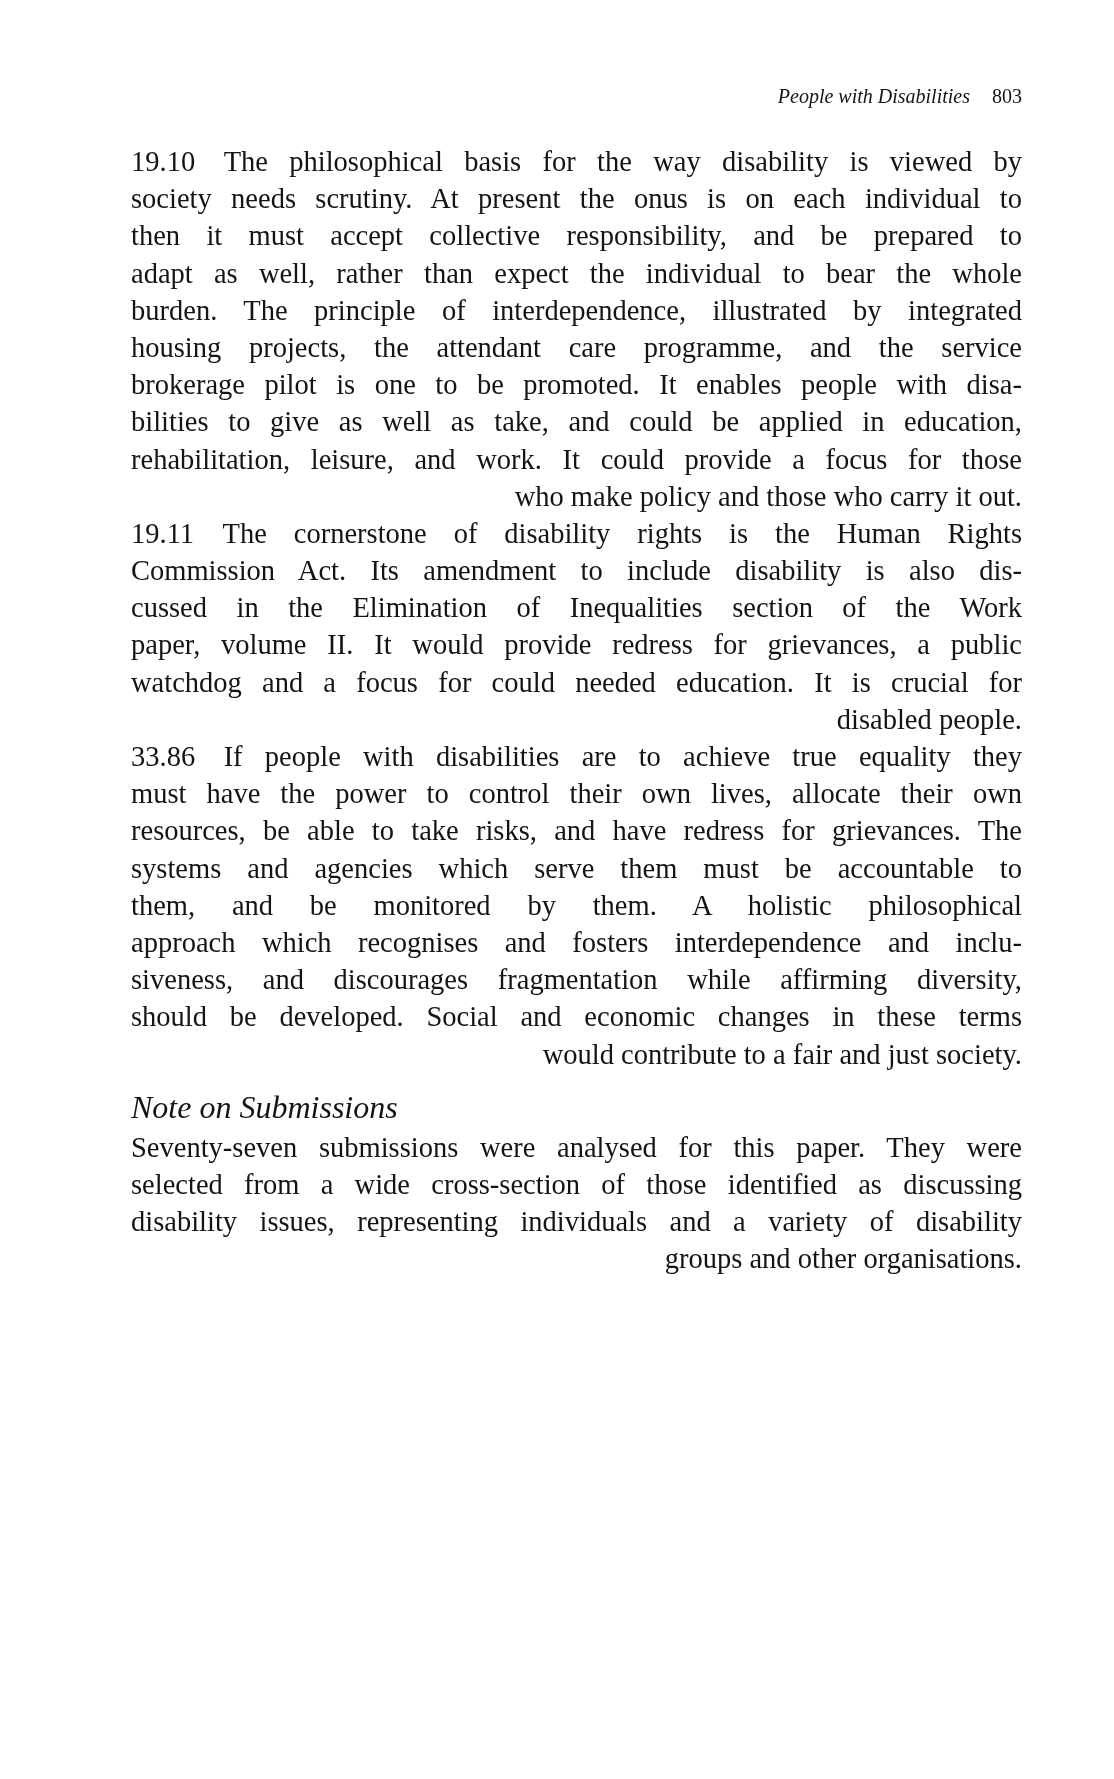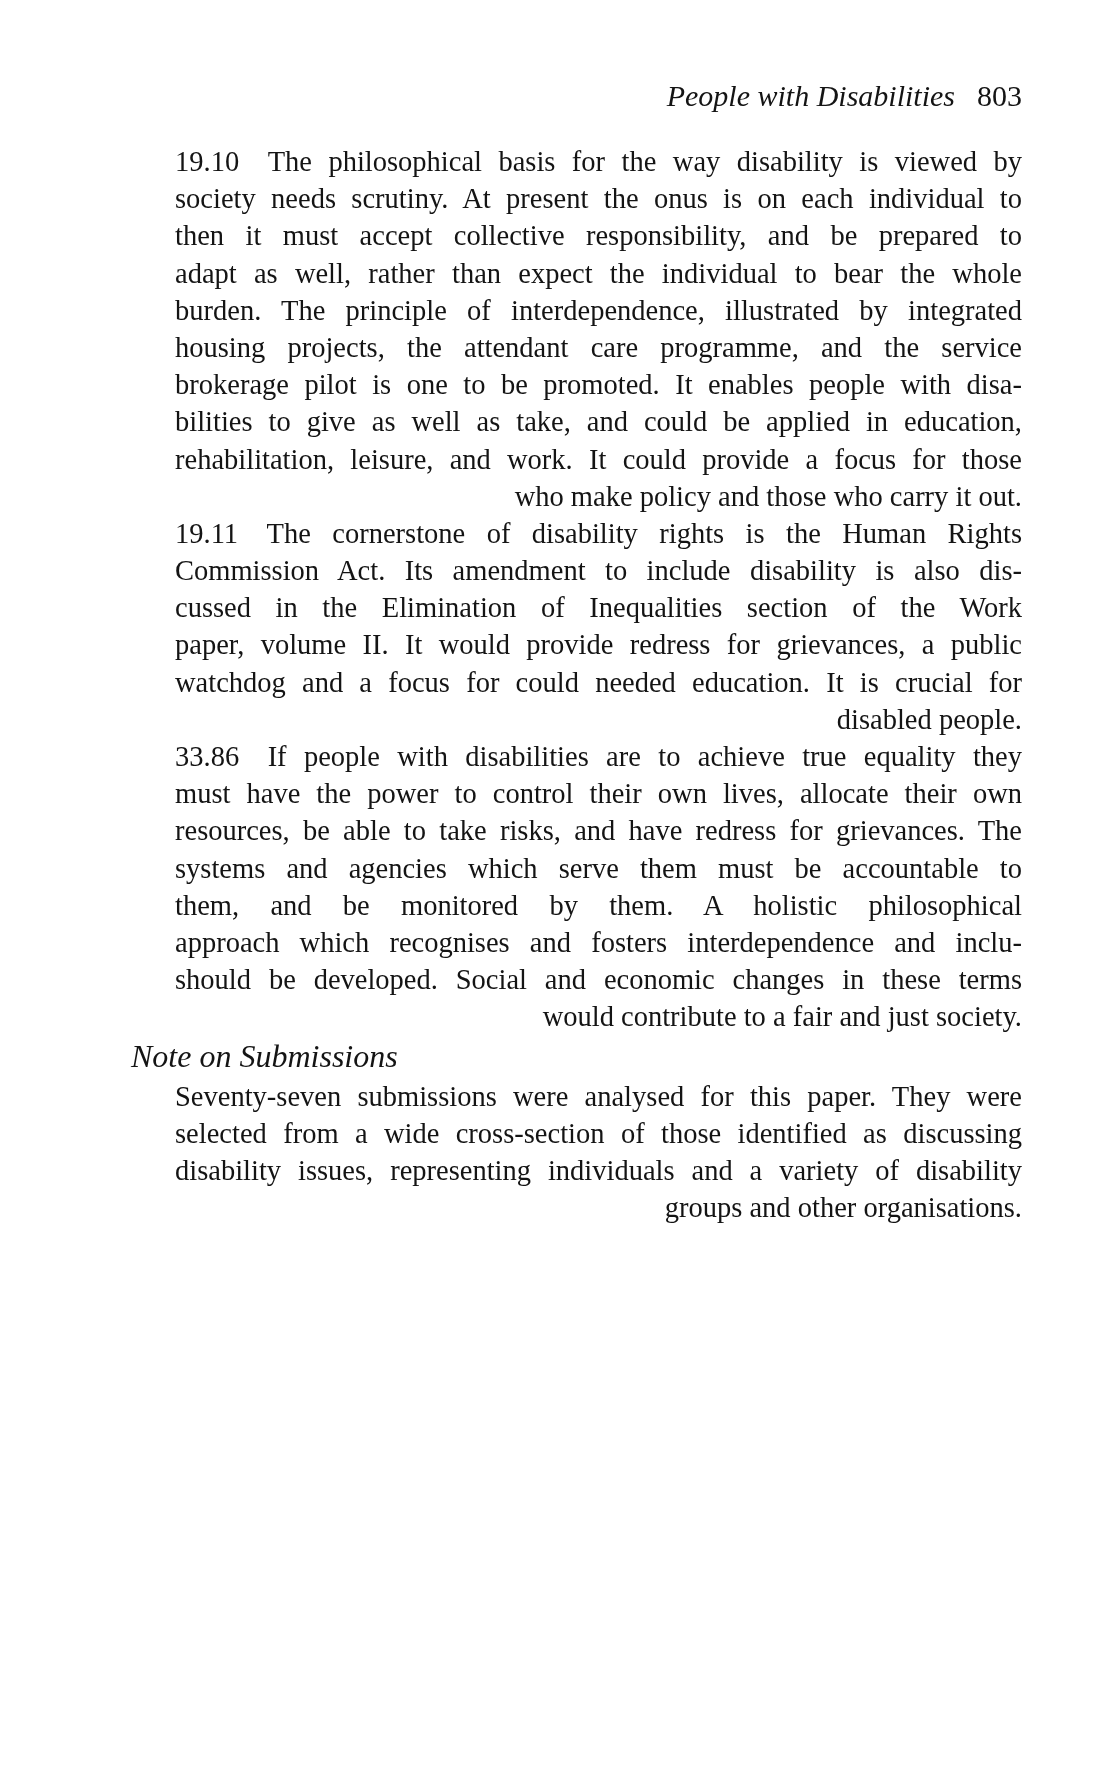--- a/index.html
+++ b/index.html
@@ -18,21 +18,21 @@
     .page {
       position: absolute;
       left: 131px;
       top: 0;
       width: 891px;
     }
     .running-head {
       position: absolute;
       top: 80px;
       right: 0;
-      font-size: 30px;
+      font-size: 20px;
       line-height: 32px;
       white-space: nowrap;
     }
     .running-title {
       font-style: italic;
     }
     .page-number {
       margin-left: 22px;
     }
     .body-text {
@@ -44,29 +44,29 @@
       line-height: 37.2px;
     }
     .line {
       display: block;
       white-space: nowrap;
       height: 37.2px;
     }
     .line.justify {
       text-align: justify;
       text-align-last: justify;
-      margin-left: 44px;
     }
     .line.last {
       text-align: right;
     }
     .section-heading {
       font-style: italic;
       font-size: 32px;
       line-height: 40px;
+      margin-top: 14px;
       height: 42px;
       display: block;
     }
   </style>
 </head>
 <body>
 
 <div class="page">
 
   <div class="running-head">
@@ -97,20 +97,21 @@
       <span class="line last">disabled people.</span>
     </div>
 
     <div>
       <span class="line justify">33.86 If people with disabilities are to achieve true equality they</span>
       <span class="line justify">must have the power to control their own lives, allocate their own</span>
       <span class="line justify">resources, be able to take risks, and have redress for grievances. The</span>
       <span class="line justify">systems and agencies which serve them must be accountable to</span>
       <span class="line justify">them, and be monitored by them. A holistic philosophical</span>
       <span class="line justify">approach which recognises and fosters interdependence and inclu-</span>
+      <span class="line justify">siveness, and discourages fragmentation while affirming diversity,</span>
       <span class="line justify">should be developed. Social and economic changes in these terms</span>
       <span class="line last">would contribute to a fair and just society.</span>
     </div>
 
     <div>
       <span class="section-heading">Note on Submissions</span>
       <span class="line justify">Seventy-seven submissions were analysed for this paper. They were</span>
       <span class="line justify">selected from a wide cross-section of those identified as discussing</span>
       <span class="line justify">disability issues, representing individuals and a variety of disability</span>
       <span class="line last">groups and other organisations.</span>

